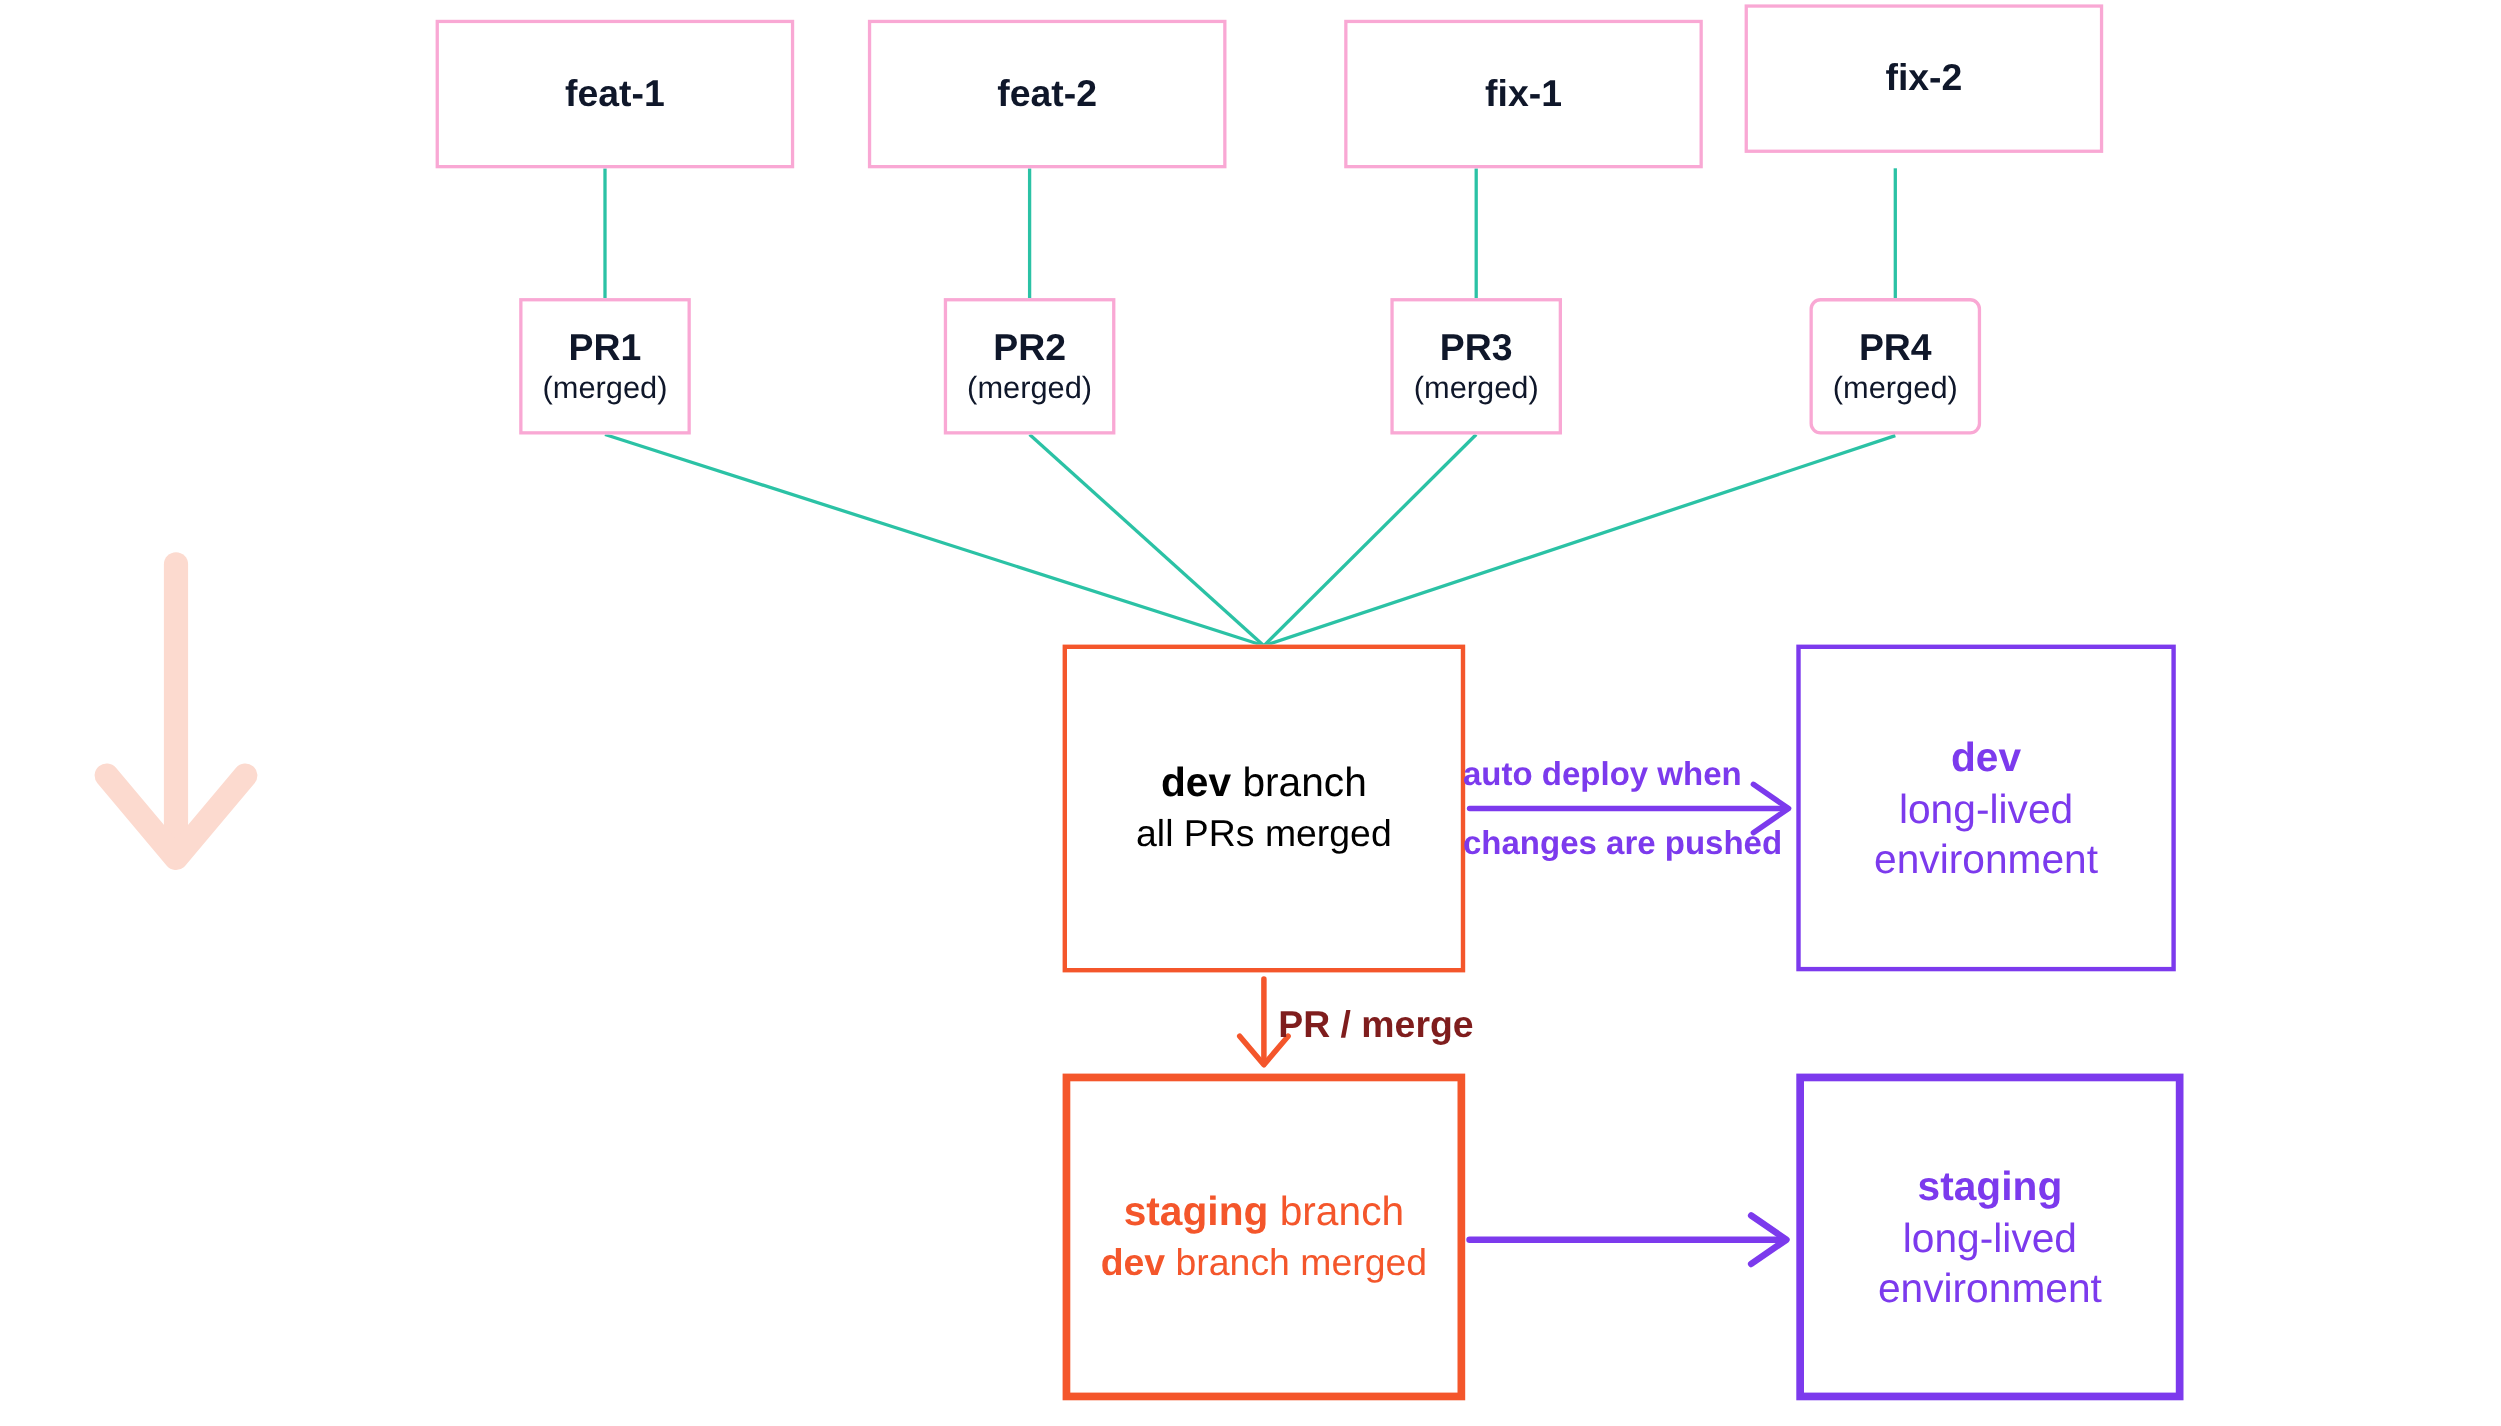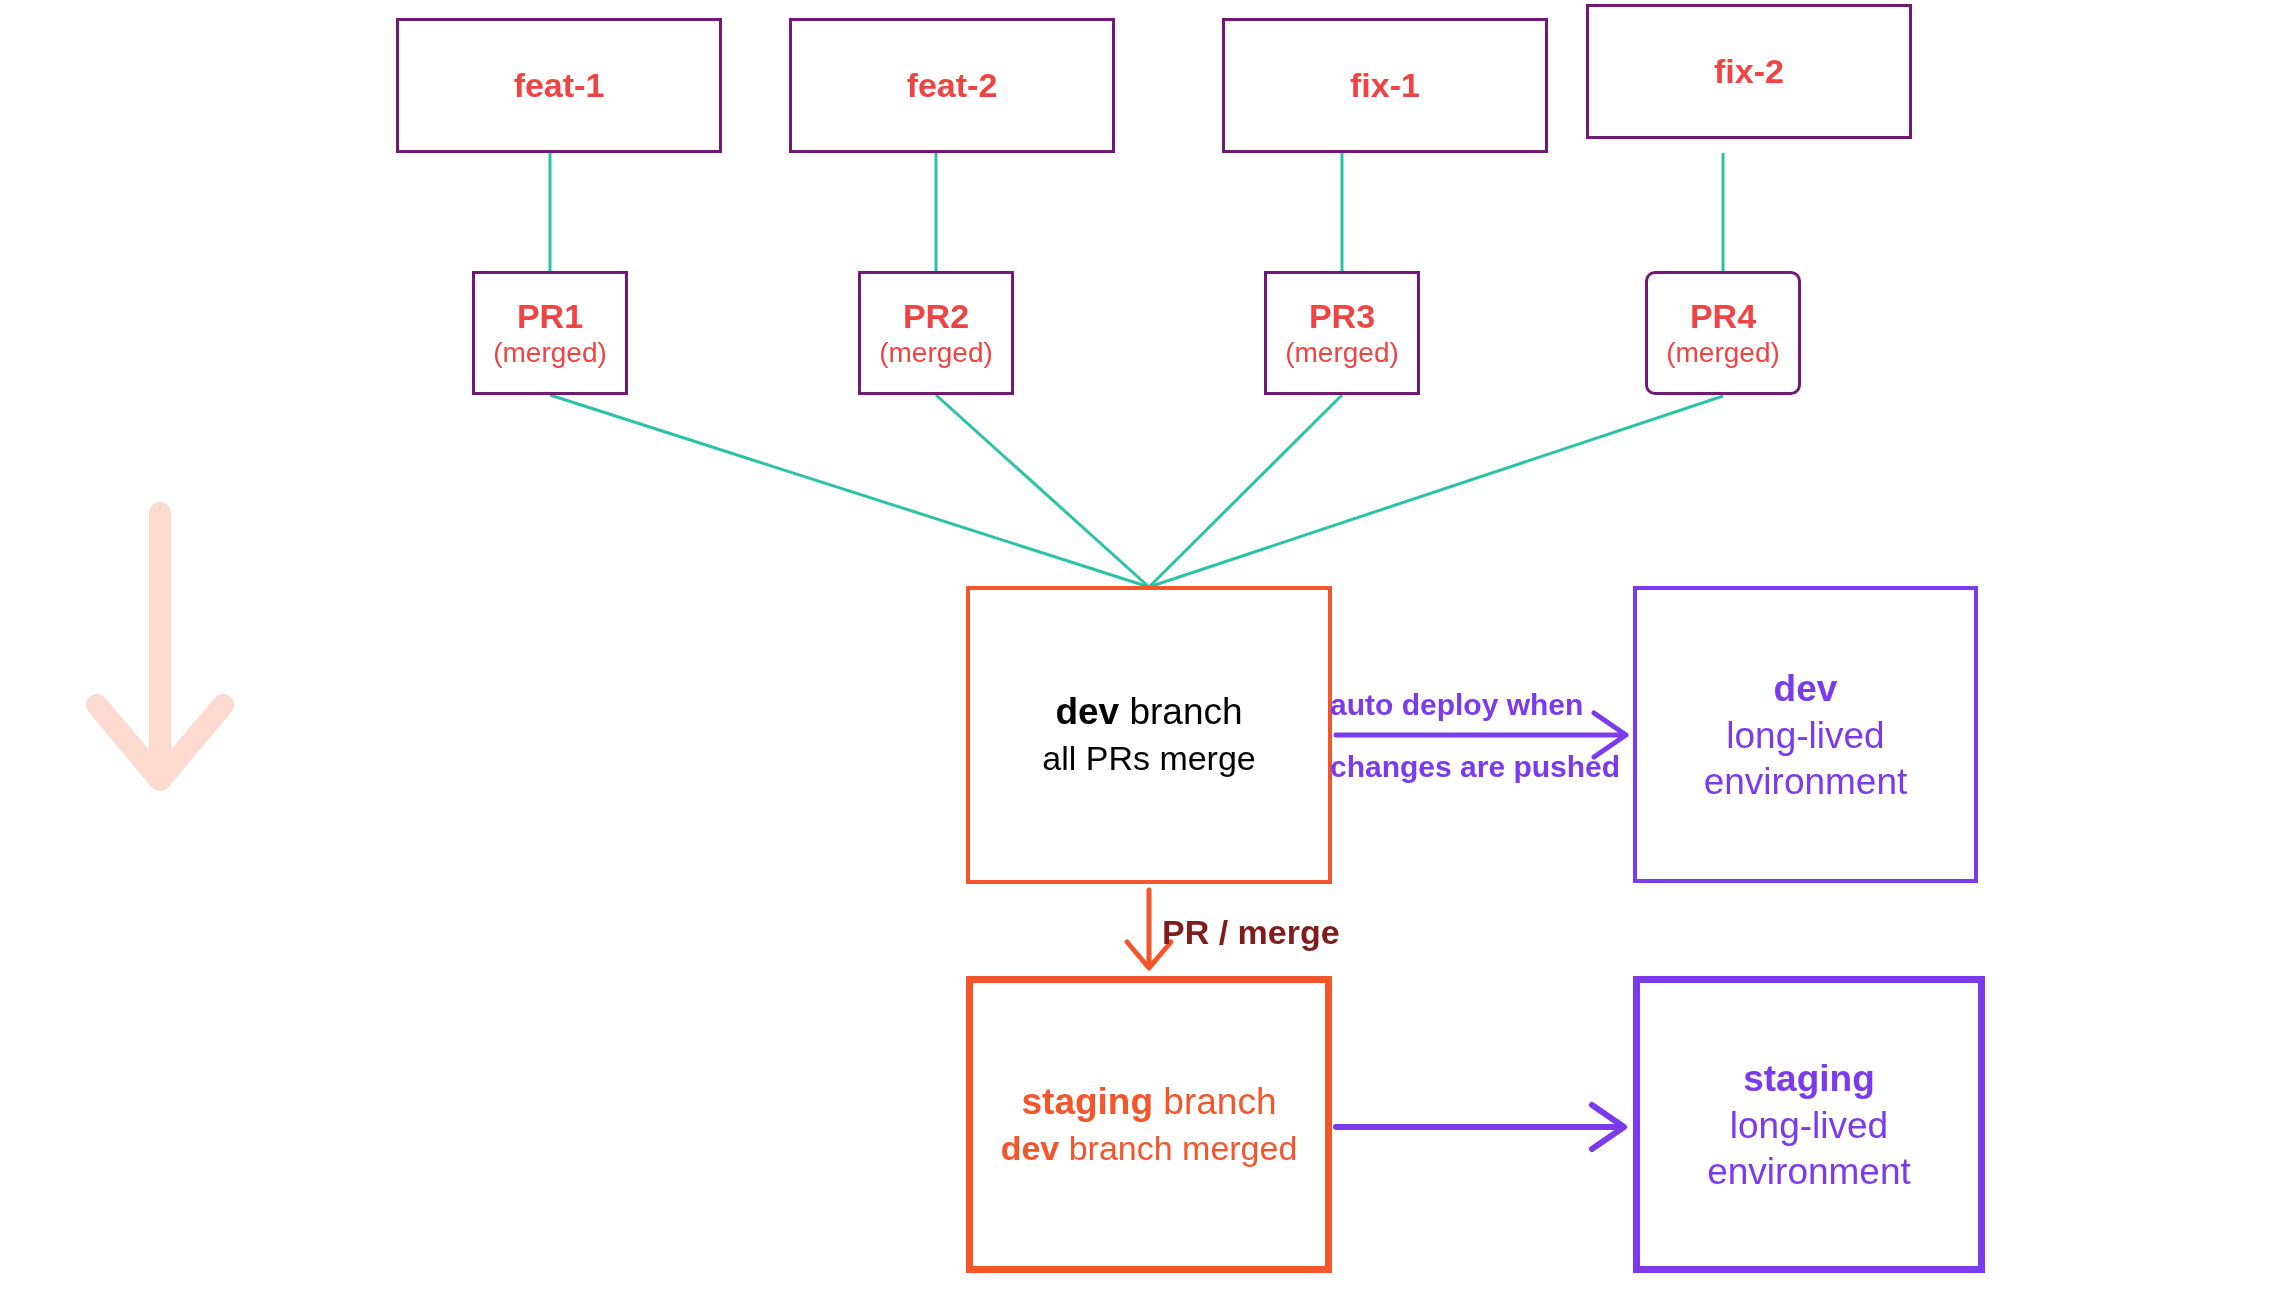--- a/index.html
+++ b/index.html
@@ -11,21 +11,21 @@
     font-family:"Liberation Sans", sans-serif;
   }
   .box{
     position:absolute;
     box-sizing:border-box;
     display:flex;flex-direction:column;
     align-items:center;justify-content:center;
     text-align:center;
     background:#ffffff;
   }
-  .teal{border:3px solid #701a75;color:#ef4444;justify-content:center;}
+  .teal{border:3px solid #f9a8d4;color:#0f172a;justify-content:center;}
   .orange-thin{border:4px solid #f4562b;color:#000000;}
   .orange-thick{border:7px solid #f4562b;color:#f4562b;}
   .purple-thin{border:4px solid #7c3aed;color:#7c3aed;}
   .purple-thick{border:7px solid #7c3aed;color:#7c3aed;}
 
   .branch-label{font-size:34px;font-weight:600;}
   .pr-title{font-size:34px;font-weight:700;line-height:40px;}
   .pr-sub{font-size:28px;font-weight:400;line-height:34px;}
   .node-title{font-size:37px;font-weight:400;line-height:46px;}
   .node-title .b{font-weight:700;}
@@ -107,21 +107,21 @@
     <div class="pr-title">PR3</div>
     <div class="pr-sub">(merged)</div>
   </div>
   <div class="box teal" style="left:1645px;top:271px;width:156px;height:124px;border-radius:10px;">
     <div class="pr-title">PR4</div>
     <div class="pr-sub">(merged)</div>
   </div>
 
   <div class="box orange-thin" style="left:966px;top:586px;width:366px;height:298px;">
     <div class="node-title"><span class="b">dev</span><span> branch</span></div>
-    <div class="node-sub">all PRs merge</div>
+    <div class="node-sub">all PRs merged</div>
   </div>
 
   <div class="box purple-thin" style="left:1633px;top:586px;width:345px;height:297px;">
     <div class="env-name">dev</div>
     <div class="env-line">long-lived</div>
     <div class="env-line">environment</div>
   </div>
 
   <div class="box orange-thick" style="left:966px;top:976px;width:366px;height:297px;">
     <div class="node-title"><span class="b">staging</span><span> branch</span></div>

